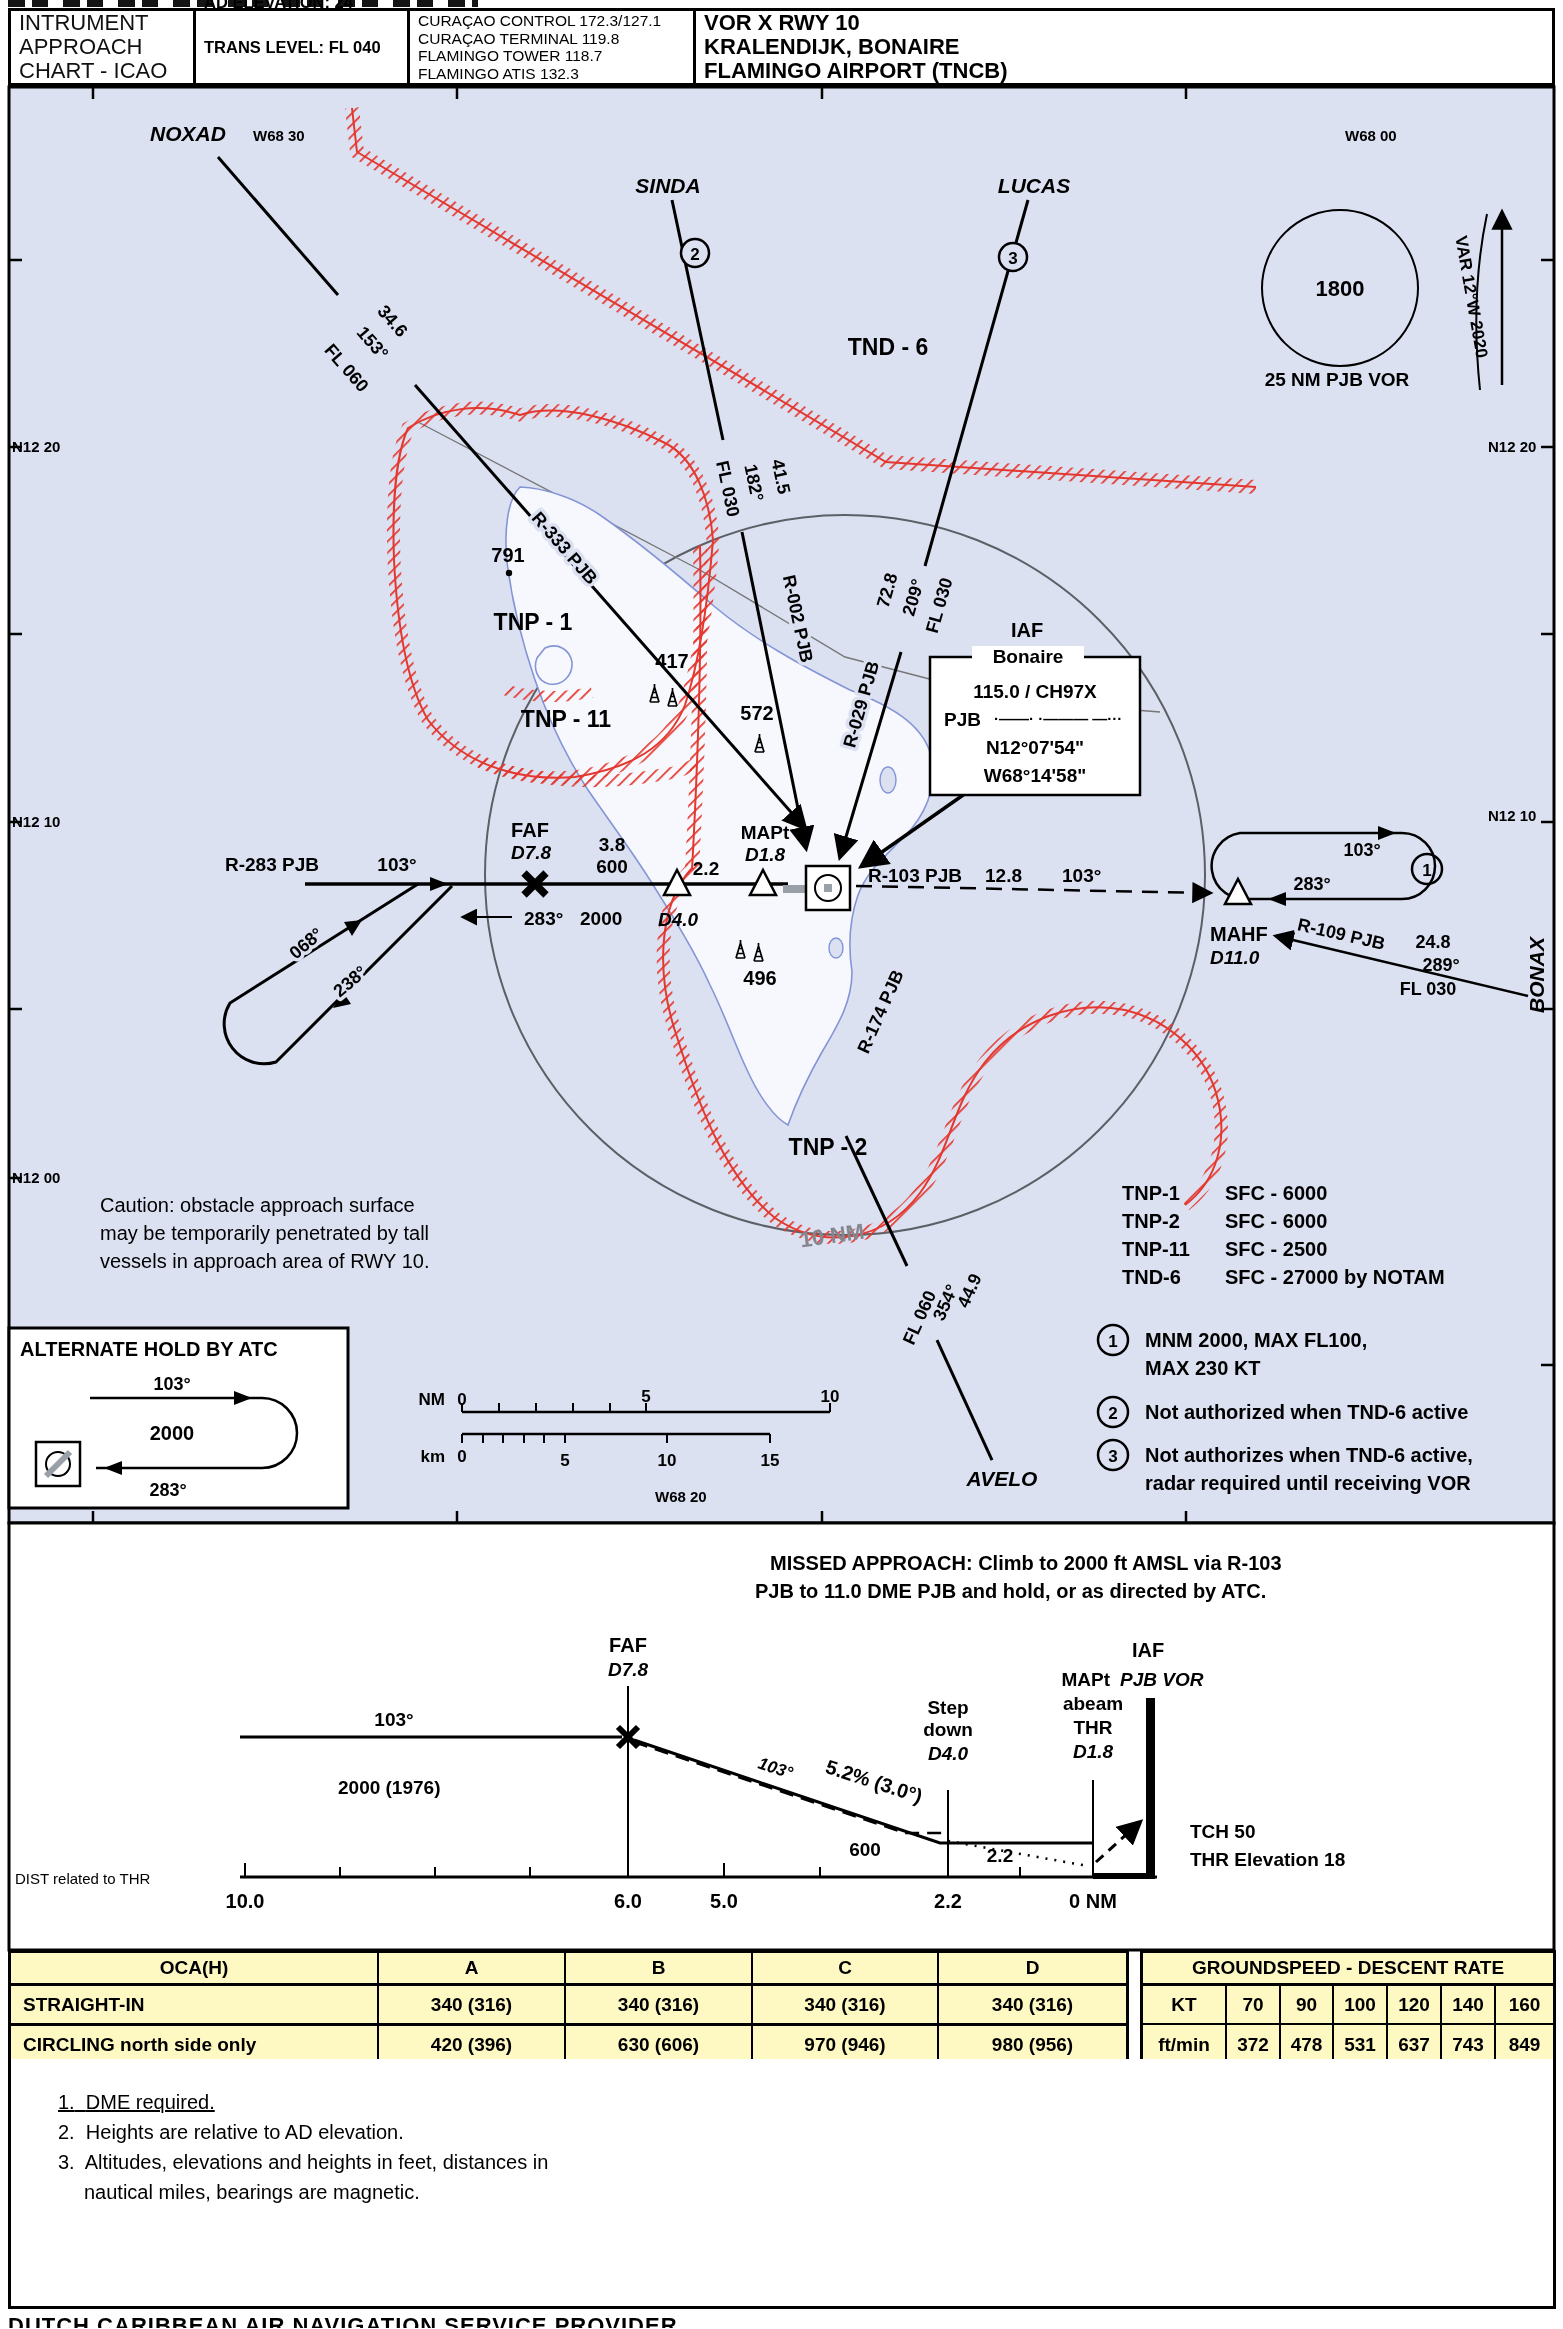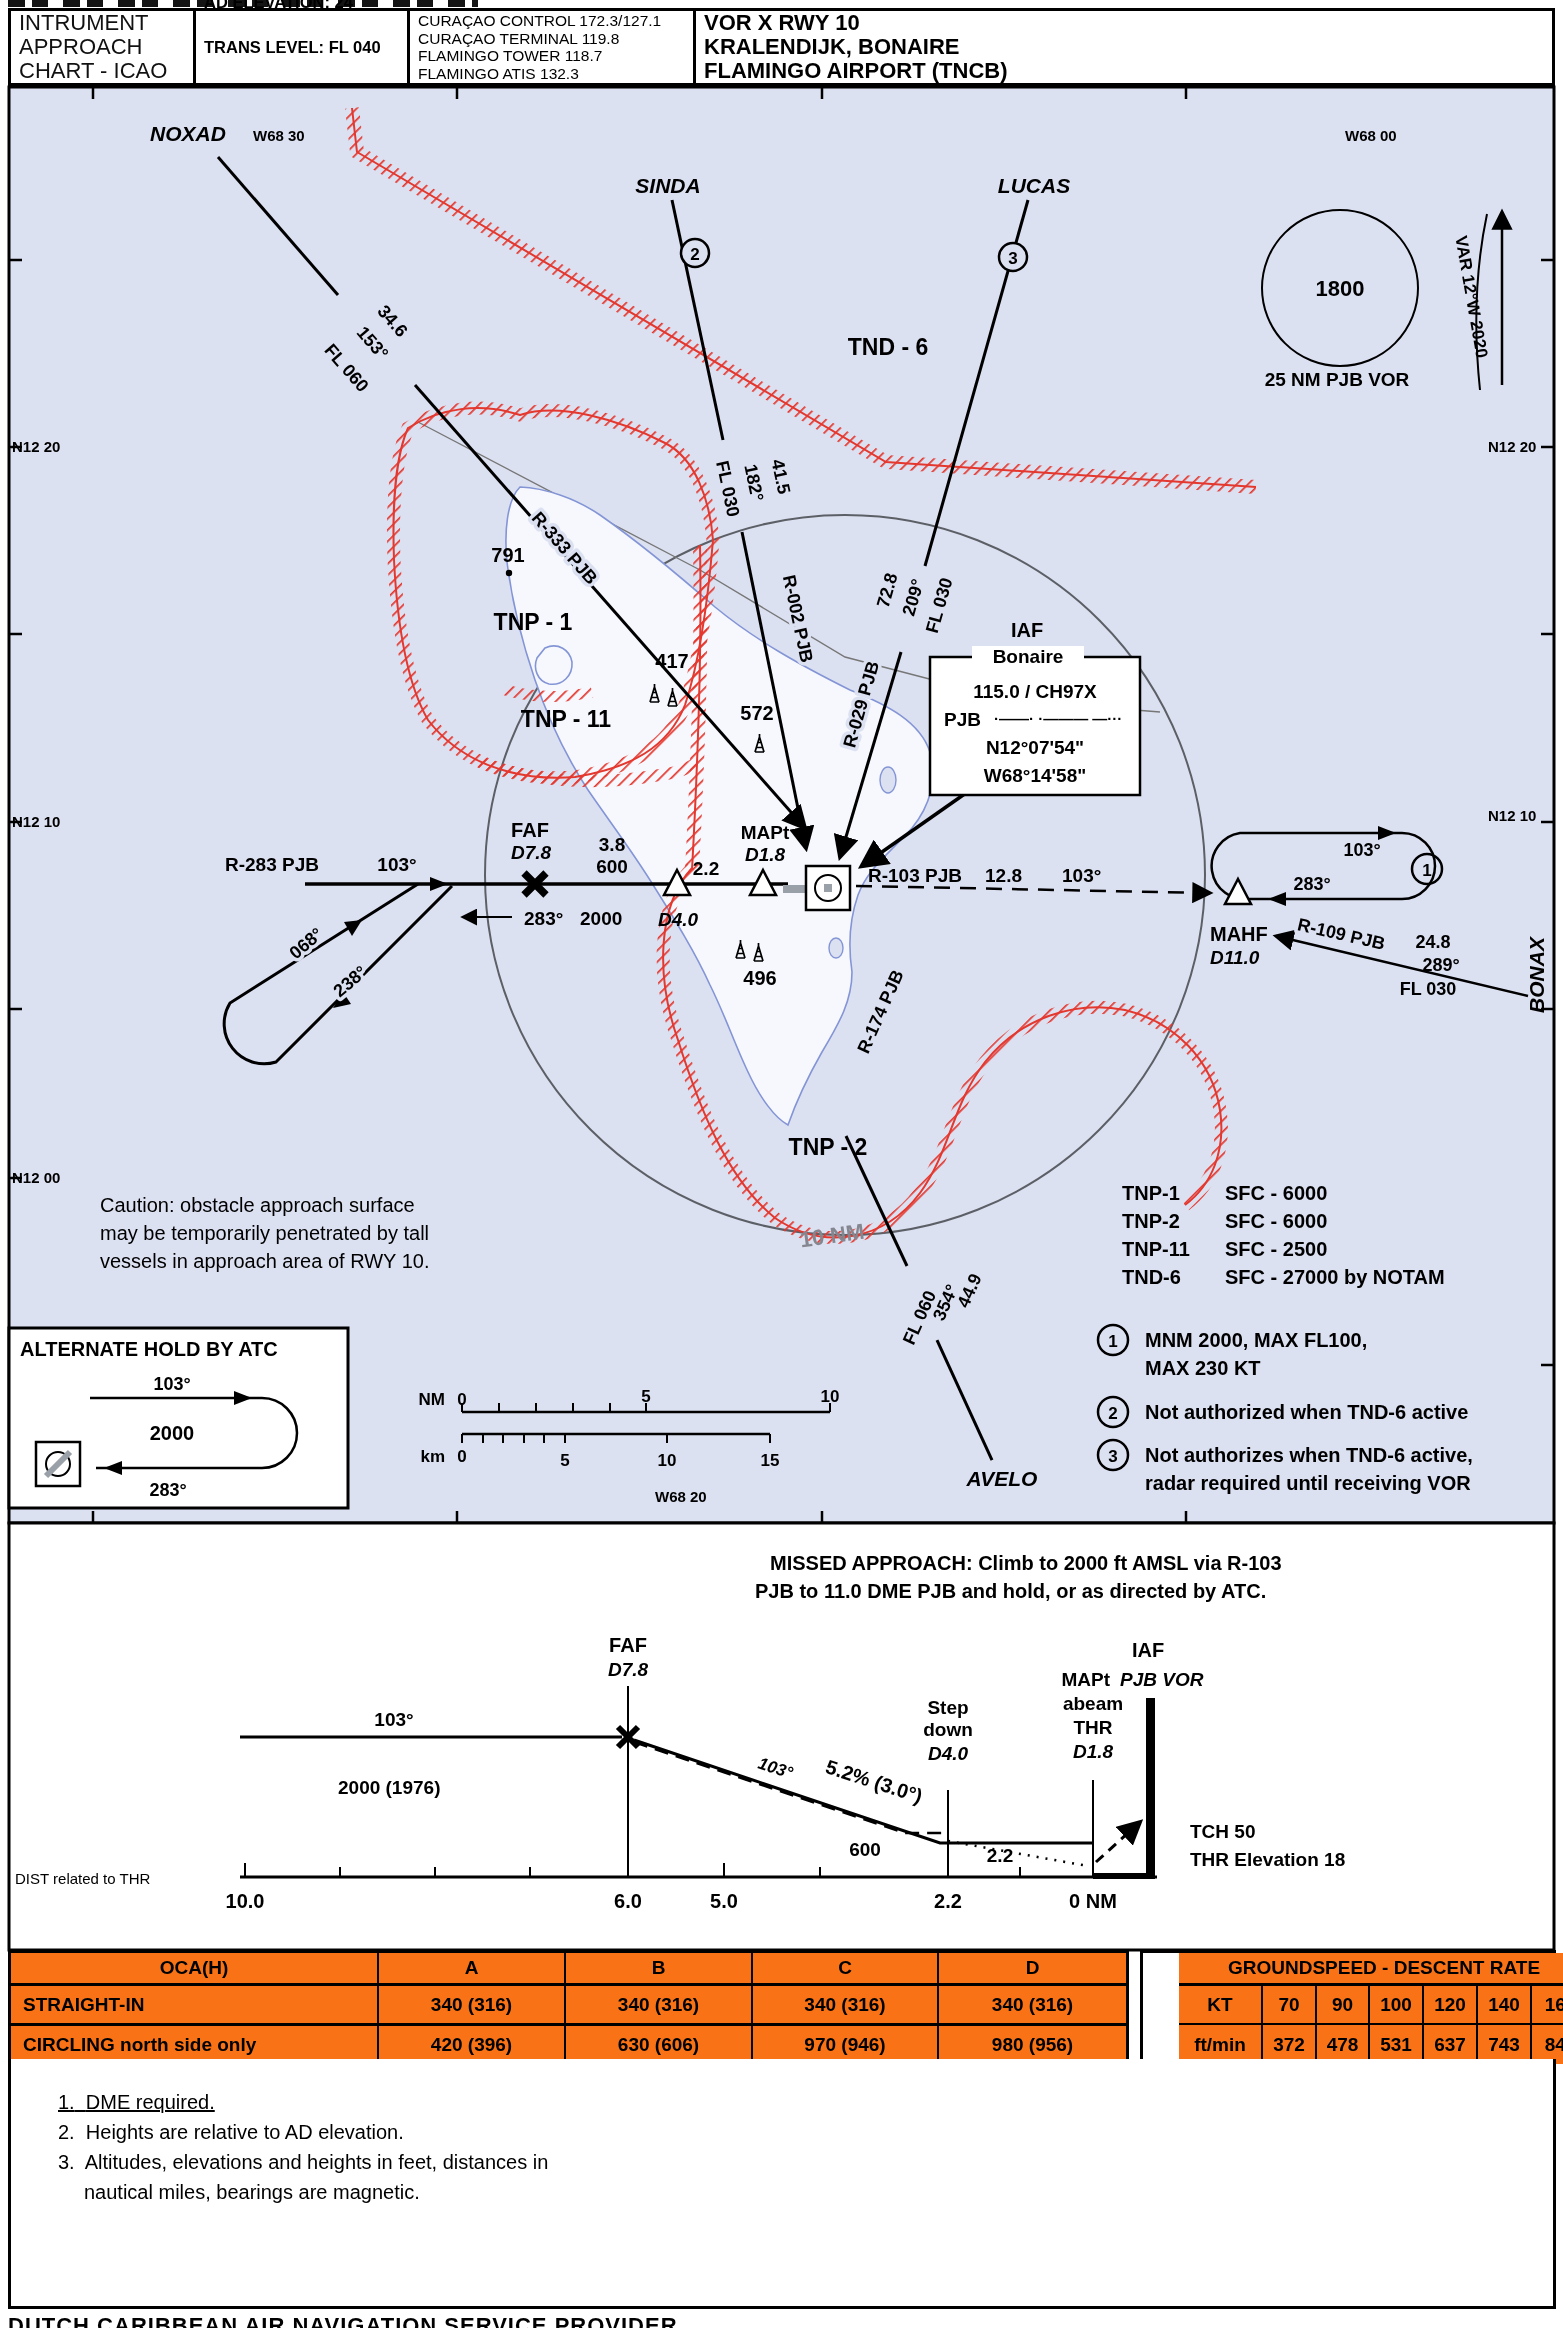--- a/index.html
+++ b/index.html
@@ -28,21 +28,21 @@
   .red{fill:#df221c;}
   .gray{fill:#84878f;}
   .halo{paint-order:stroke;stroke:#dce1f2;stroke-width:7px;stroke-linejoin:round;}
   
   .tblwrap{position:absolute;top:1950px;box-sizing:border-box;background:#fff;}
   .oca{left:8px;width:1121px;}
   .gst{left:1140px;width:416px;}
   .tbl{display:grid;border:3px solid #000;box-sizing:border-box;}
   .cell{border-right:2px solid #000;border-top:2px solid #000;box-sizing:border-box;
         font-weight:bold;font-size:19px;display:flex;align-items:center;justify-content:center;
-        padding:2px 4px;background:#f97316;}
+        padding:2px 4px;background:#fef9c3;}
   .cell.first{justify-content:flex-start;padding-left:12px;}
   .cell.noR{border-right:none;}
   .cell.noT{border-top:none;}
   .cell.thickT{border-top:3px solid #000;}
   .gtitle{grid-column:1 / -1;border-top:none;border-right:none;}
   
   .notesbox{position:absolute;left:8px;top:2059px;width:1548px;height:250px;box-sizing:border-box;
             border:3px solid #000;border-top:none;background:#fff;}
   .fnote{position:absolute;font-size:20px;line-height:30px;}
 </style>
@@ -453,21 +453,21 @@
       <div class="cell thickT noR">340 (316)</div>
       <div class="cell thickT first">CIRCLING north side only</div>
       <div class="cell thickT">420 (396)</div>
       <div class="cell thickT">630 (606)</div>
       <div class="cell thickT">970 (946)</div>
       <div class="cell thickT noR">980 (956)</div>
     </div>
   </div>
 
   <div class="tblwrap gst">
-    <div class="tbl" style="grid-template-columns:84px 54px 53px 54px 54px 54px 57px;grid-template-rows:30px 40px 41px;padding-left:36px;">
+    <div class="tbl" style="grid-template-columns:84px 54px 53px 54px 54px 54px 57px;grid-template-rows:30px 40px 41px;">
       <div class="cell gtitle">GROUNDSPEED - DESCENT RATE</div>
       <div class="cell thickT">KT</div>
       <div class="cell thickT">70</div>
       <div class="cell thickT">90</div>
       <div class="cell thickT">100</div>
       <div class="cell thickT">120</div>
       <div class="cell thickT">140</div>
       <div class="cell thickT noR">160</div>
       <div class="cell">ft/min</div>
       <div class="cell">372</div>

